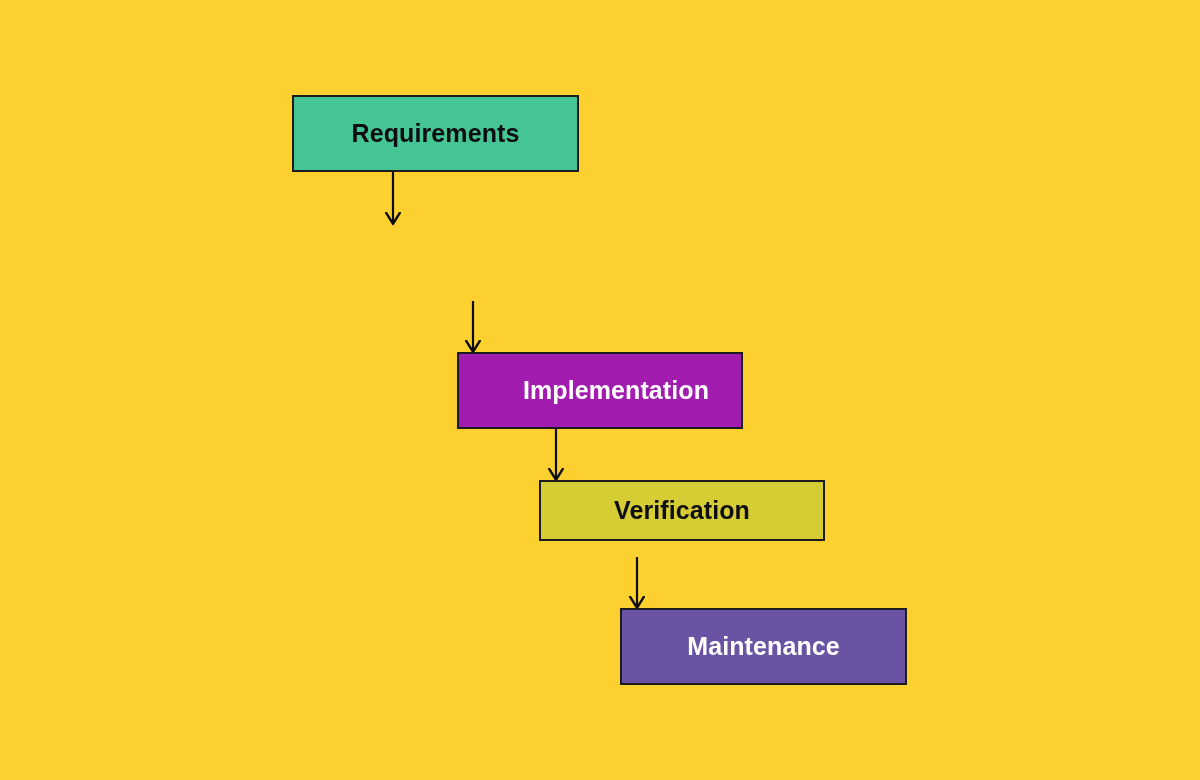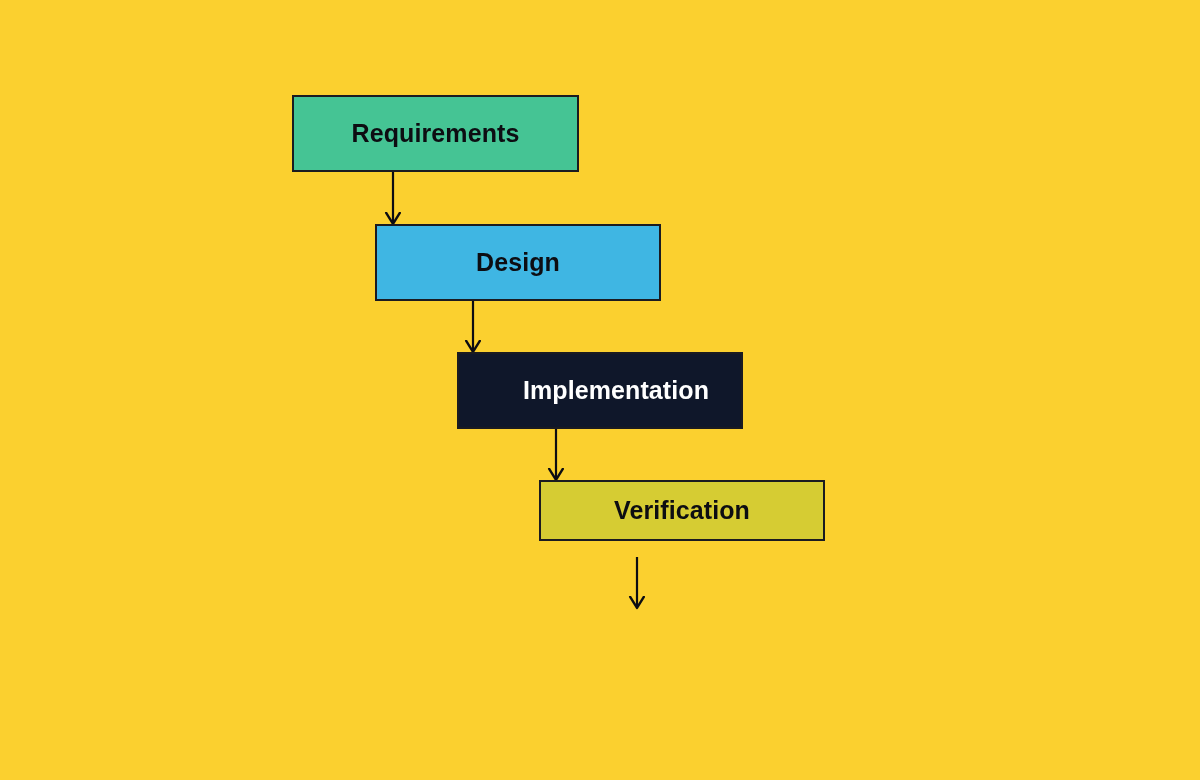--- a/index.html
+++ b/index.html
@@ -60,26 +60,26 @@
         <line x1="473" y1="301" x2="473" y2="351" stroke="#0d0d12" stroke-width="2.2" marker-end="url(#arrowhead)"></line>
         <line x1="556" y1="429" x2="556" y2="479" stroke="#0d0d12" stroke-width="2.2" marker-end="url(#arrowhead)"></line>
         <line x1="637" y1="557" x2="637" y2="607" stroke="#0d0d12" stroke-width="2.2" marker-end="url(#arrowhead)"></line>
       </g>
   </svg>
 
   <div class="node" style="left: 292px; top: 95px; width: 287px; height: 77px; background: rgb(69, 196, 148); border-color: rgb(27, 27, 32); color: rgb(13, 13, 18);">
     <span class="node-label">Requirements</span>
   </div>
 
-  <div class="node" style="left: 375px; top: 224px; width: 286px; height: 77px; background: rgb(63, 182, 227); border-color: rgb(27, 27, 32); color: rgb(13, 13, 18);">
-    <span class="node-label">Design</span>
-  </div>
 
-  <div class="node" style="left: 457px; top: 352px; width: 286px; height: 77px; background: #0f172a; border-color: rgb(27, 27, 32); color: rgb(255, 255, 255); padding-left: 32px;">
+  <div class="node" style="left: 457px; top: 352px; width: 286px; height: 77px; background: #a21caf; border-color: rgb(27, 27, 32); color: rgb(255, 255, 255); padding-left: 32px;">
     <span class="node-label">Implementation</span>
   </div>
 
   <div class="node" style="left: 539px; top: 480px; width: 286px; height: 61px; background: rgb(214, 204, 51); border-color: rgb(27, 27, 32); color: rgb(13, 13, 18);">
     <span class="node-label">Verification</span>
   </div>
 
+  <div class="node" style="left: 620px; top: 608px; width: 287px; height: 77px; background: rgb(107, 83, 163); border-color: rgb(27, 27, 32); color: rgb(255, 255, 255);">
+    <span class="node-label">Maintenance</span>
+  </div>
 
 </div>
 
 </body></html>

